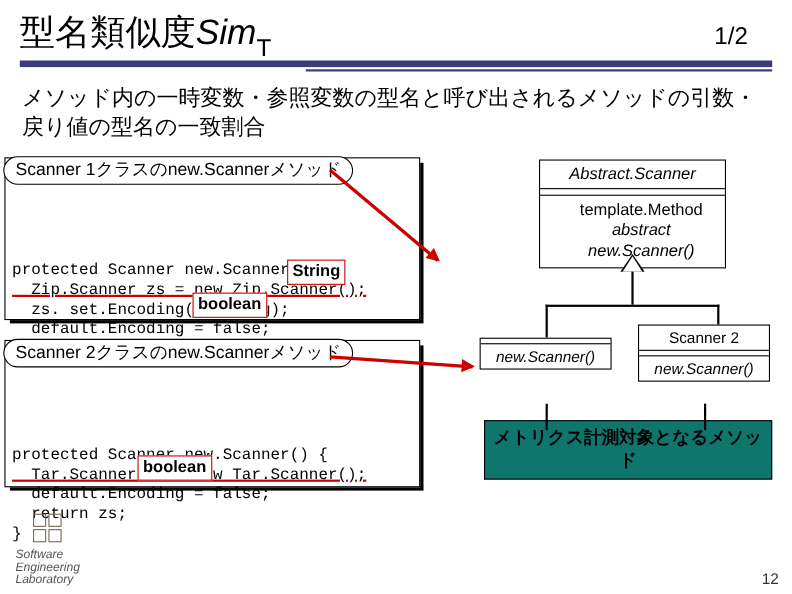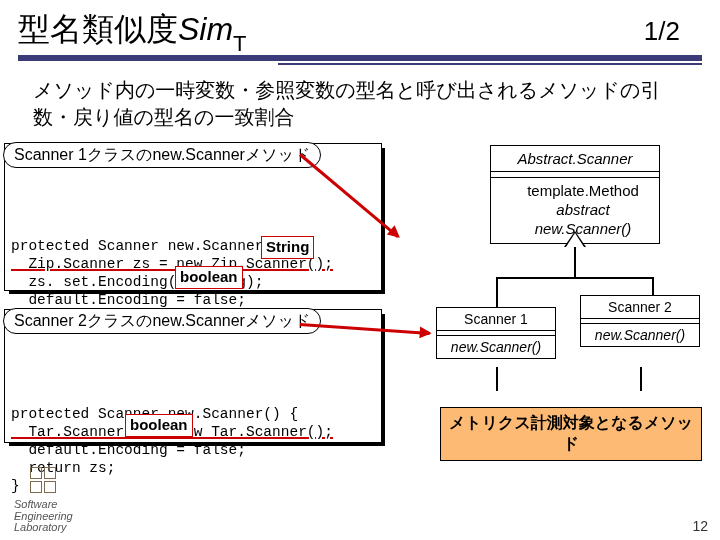--- a/index.html
+++ b/index.html
@@ -18,30 +18,31 @@
     padding: 8px 40px 2px 18px;
   }
   .title {
     font-size: 32px;
     font-weight: 400;
     color: #000;
   }
   .title .italic { font-style: italic; }
   .title .sub { font-size: 22px; vertical-align: sub; position: relative; top: 4px; }
   .page {
-    font-size: 26px;
+    font-size: 22px;
     color: #000;
   }
   .rule-wrap { padding: 0 18px 2px 18px; }
   .rule1 { height: 6px; background: #3b3b7a; margin-bottom: 2px; }
   .rule2 { height: 2px; background: #3b3b7a; width: 62%; margin-left: auto; }
   .desc {
     font-size: 20px;
     line-height: 1.35;
-    padding: 10px 26px 8px 33px;
+    padding: 10px 26px 8px 20px;
+    font-family: Liberation Mono, monospace;
   }
   .content {
     position: relative;
     padding: 0 14px;
     height: 350px;
   }
   
   .codebox {
     position: absolute;
     border: 1.5px solid #000;
@@ -120,23 +121,23 @@
     position: absolute;
     left: 564px; top: 92px;
     width: 0; height: 0;
     border-left: 11px solid transparent;
     border-right: 11px solid transparent;
     border-bottom: 16px solid #000;
   }
   .line { position: absolute; background: #000; }
   .yellowbox {
     position: absolute;
-    left: 440px; top: 268px;
+    left: 440px; top: 243px;
     width: 262px;
-    background: #fdba74;
+    background: #0f766e;
     border: 1.5px solid #000;
     text-align: center;
     font-size: 16px;
     font-weight: bold;
     padding: 5px 2px;
   }
   
   .redarrow {
     position: absolute;
     height: 3px;
@@ -226,21 +227,20 @@
   </div>
 
   <div class="tri-outline"></div>
   <div class="tri"></div>
   <div class="line" style="left:574px; top:108px; width:2px; height:30px;"></div>
   <div class="line" style="left:496px; top:138px; width:158px; height:2px;"></div>
   <div class="line" style="left:496px; top:138px; width:2px; height:30px;"></div>
   <div class="line" style="left:652px; top:138px; width:2px; height:30px;"></div>
 
   <div class="uml-child child1">
-    <div class="head">Scanner 1</div>
     <div class="spacer"></div>
     <div class="body">new.Scanner()</div>
   </div>
   <div class="uml-child child2">
     <div class="head">Scanner 2</div>
     <div class="spacer"></div>
     <div class="body">new.Scanner()</div>
   </div>
 
   <div class="redarrow" style="left:300px; top:14px; width:128px; transform-origin:left center; transform:rotate(40deg);"></div>

